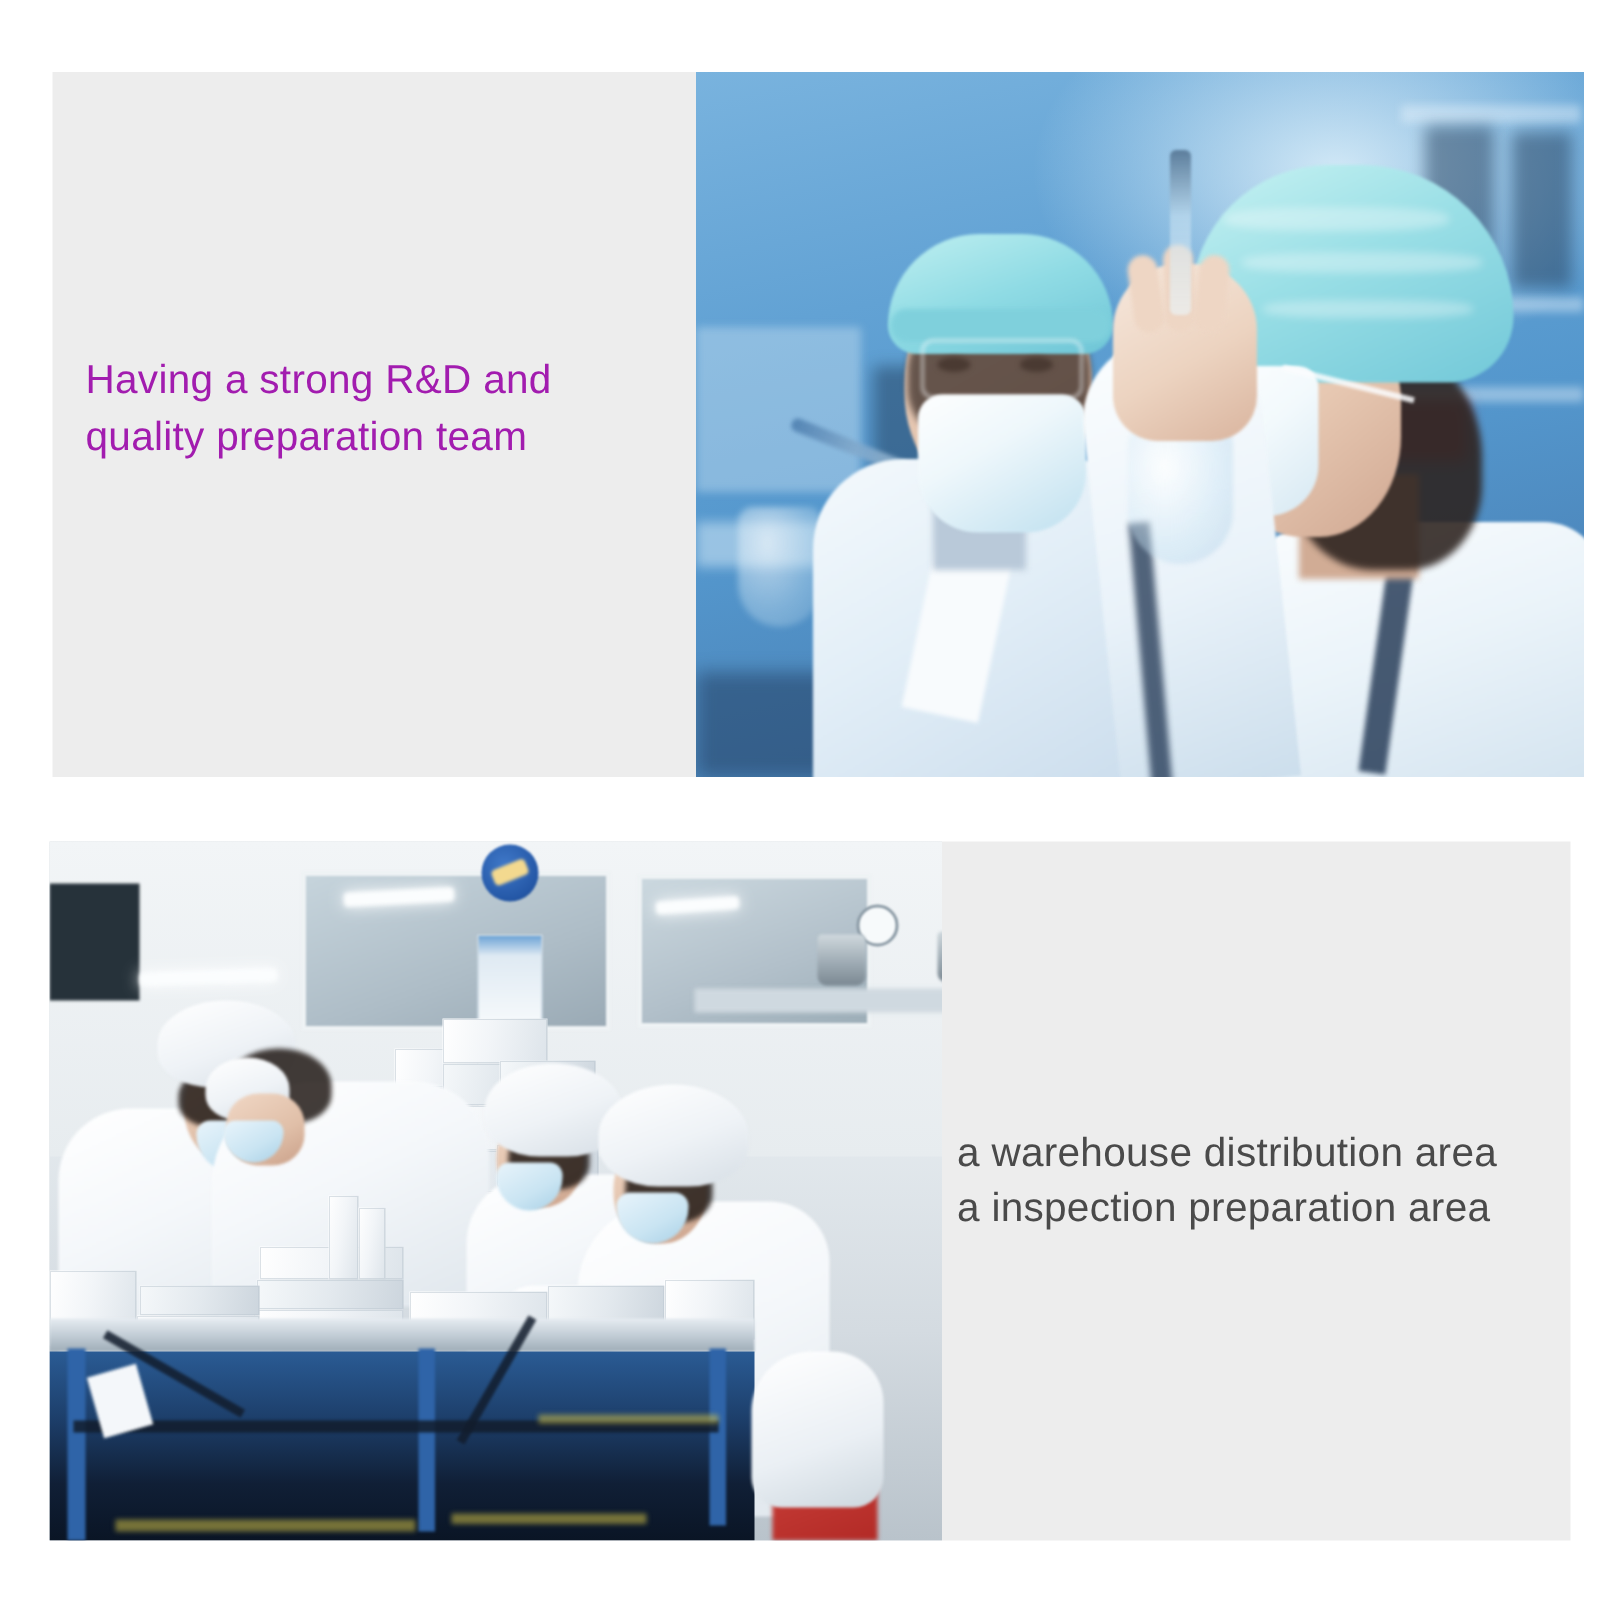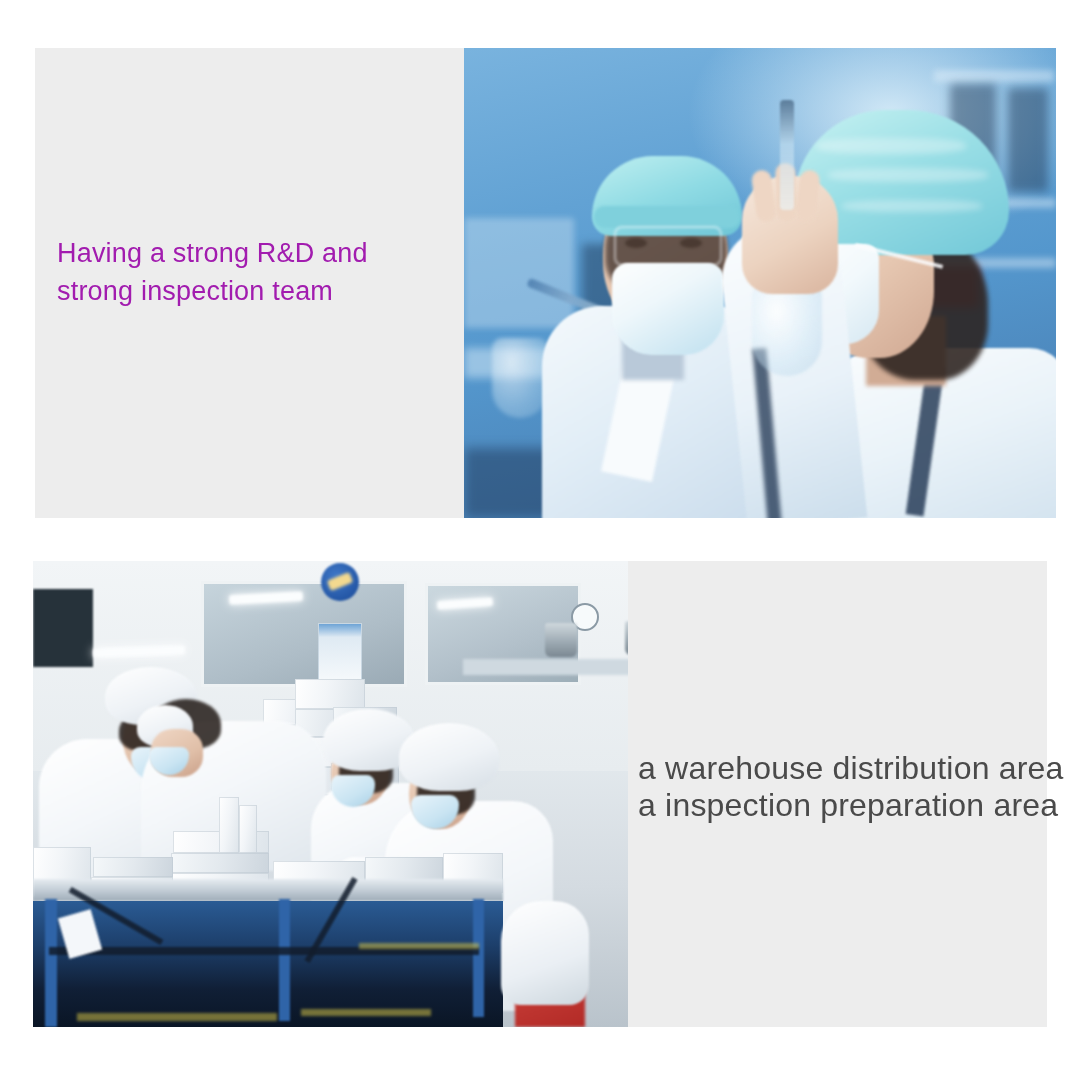--- a/index.html
+++ b/index.html
@@ -84,21 +84,21 @@
     width: 419px;
     height: 466px;
     background: #ededed;
   }
   .caption-bottom {
     position: absolute;
     left: 605px;
     top: 189px;
     width: 410px;
     color: #4a4a4a;
-    font-size: 32px;
+    font-size: 27px;
     line-height: 37px;
     letter-spacing: 0.2px;
     font-weight: 400;
   }
   .caption-bottom .cap-line { display: block; white-space: nowrap; }
 
   
   .lab-bg {
     position: absolute; inset: 0;
     background:
@@ -569,21 +569,21 @@
 <body>
 
 <div class="page">
 
   <div class="section-one">
 
     <div class="panel-gray-top"></div>
 
     <div class="caption-top">
       <span class="cap-line">Having a strong R&amp;D and</span>
-      <span class="cap-line">strong inspection team</span>
+      <span class="cap-line">quality preparation team</span>
     </div>
 
     <div class="photo-lab">
       <div class="lab-bg"></div>
 
       <div class="lab-shelf" style="left:470px; top:22px;  width:120px; height:12px;"></div>
       <div class="lab-shelf" style="left:452px; top:150px; width:140px; height:10px;"></div>
       <div class="lab-shelf" style="left:446px; top:210px; width:146px; height:10px;"></div>
       <div class="lab-dark" style="left:486px; top:36px;  width:46px;  height:110px;"></div>
       <div class="lab-dark" style="left:544px; top:40px;  width:40px;  height:104px;"></div>

